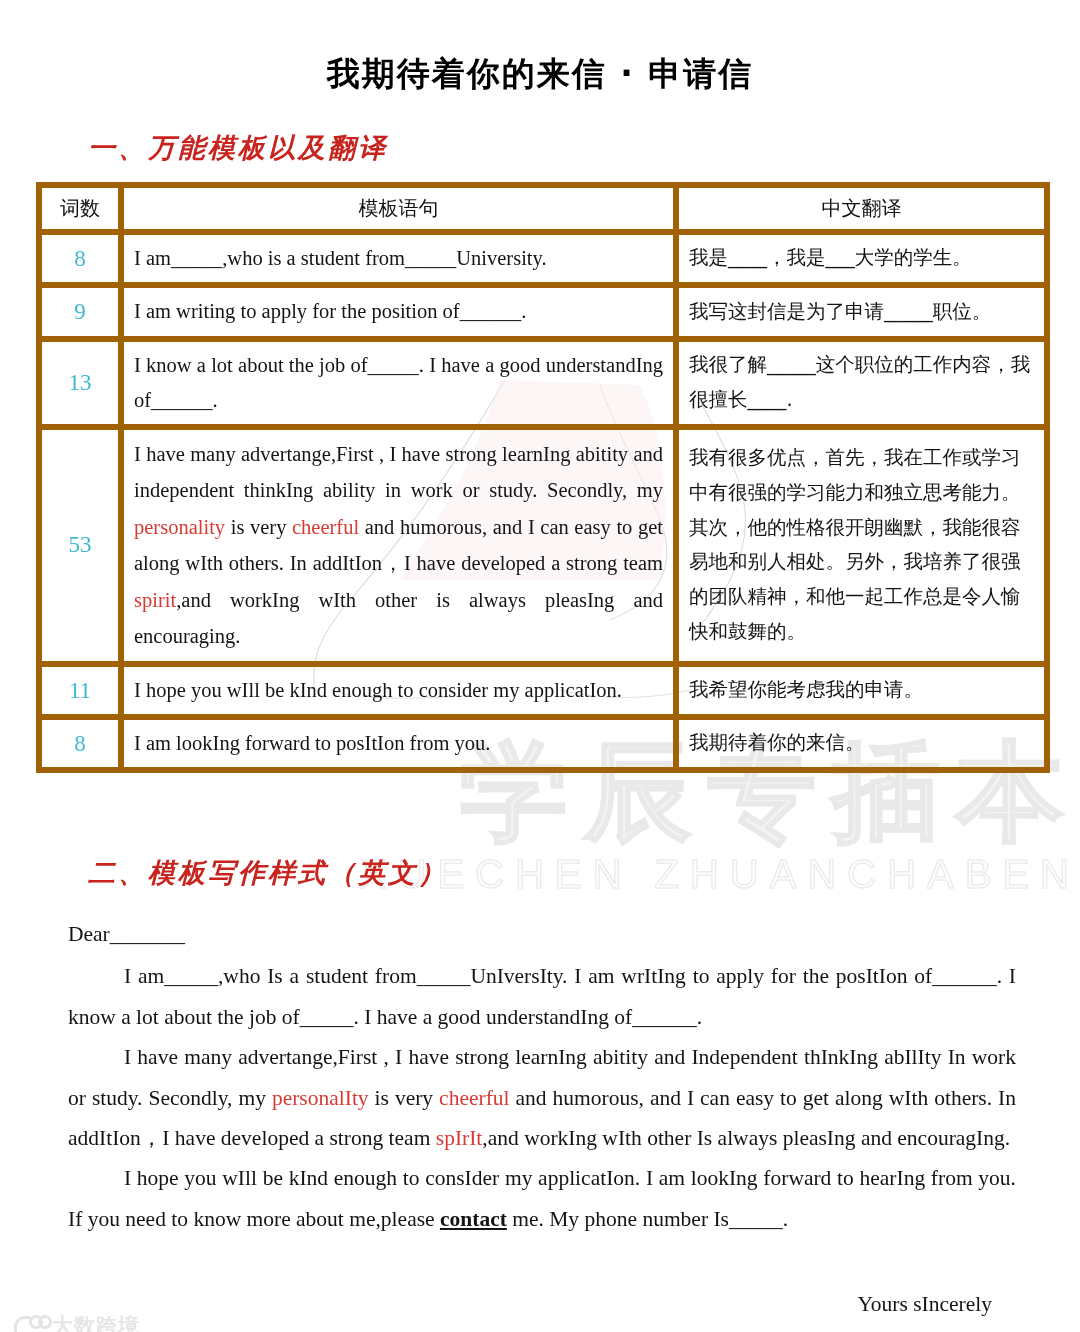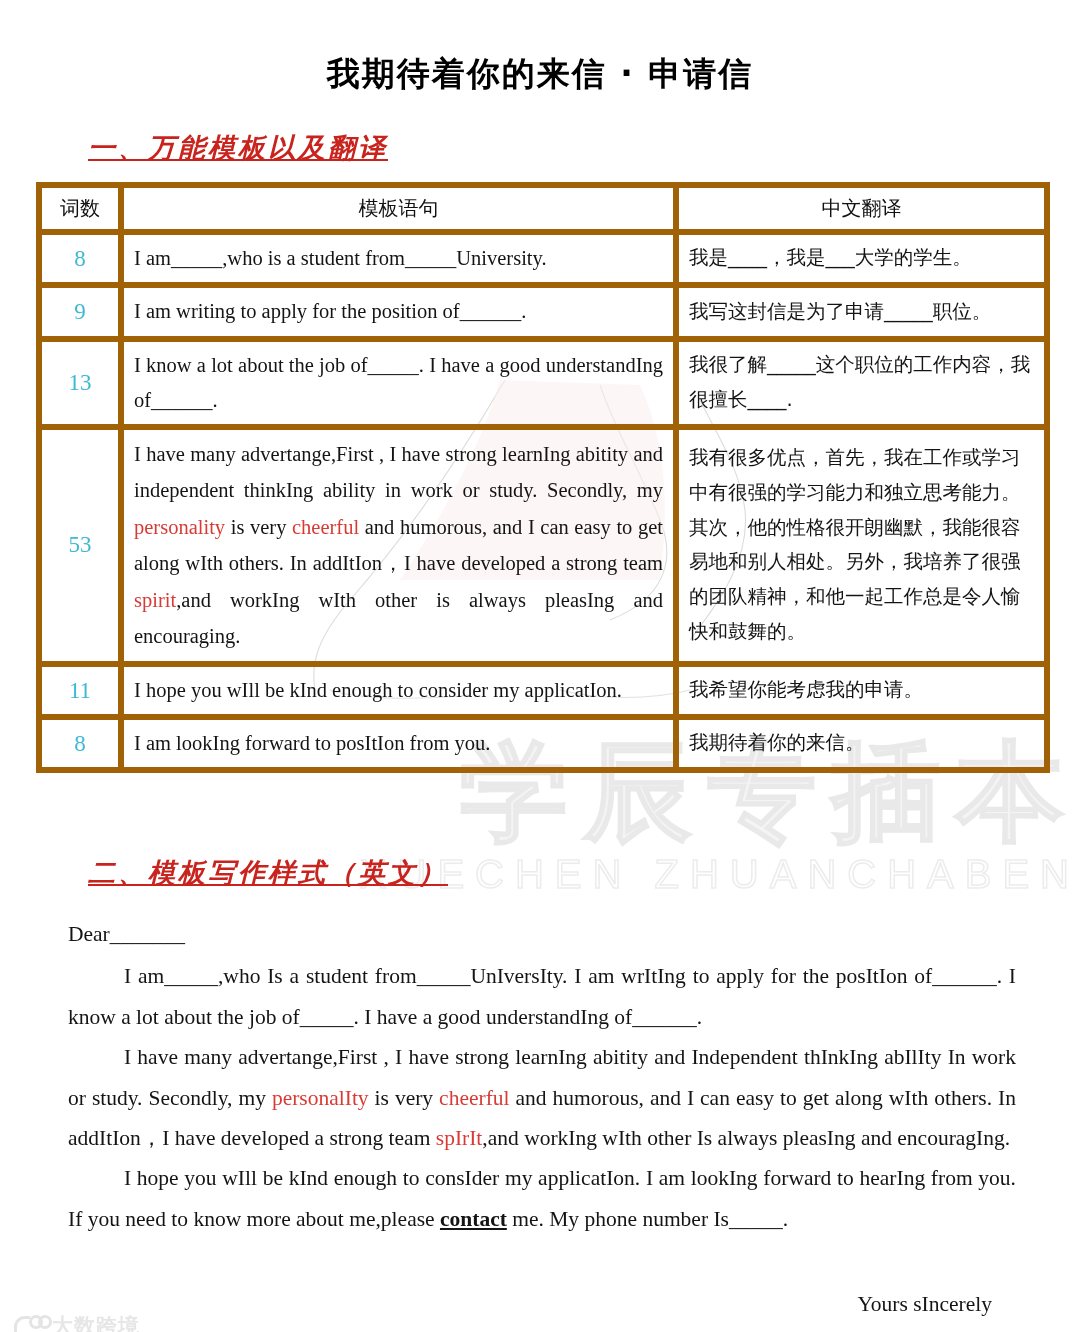--- a/index.html
+++ b/index.html
@@ -72,21 +72,20 @@
   .section-heading {
     position: absolute;
     font-family: "DejaVu Serif", "Liberation Serif", serif;
     font-size: 27px;
     font-weight: 700;
     font-style: italic;
     letter-spacing: 3px;
     color: #c9231e;
     z-index: 3;
     white-space: nowrap;
-    text-decoration: underline;
   }
   #section1-heading { left: 88px; top: 130px; }
   #section2-heading { left: 88px; top: 855px; }
 
   
   #template-table {
     position: absolute;
     left: 36px;
     top: 182px;
     width: 1008px;

